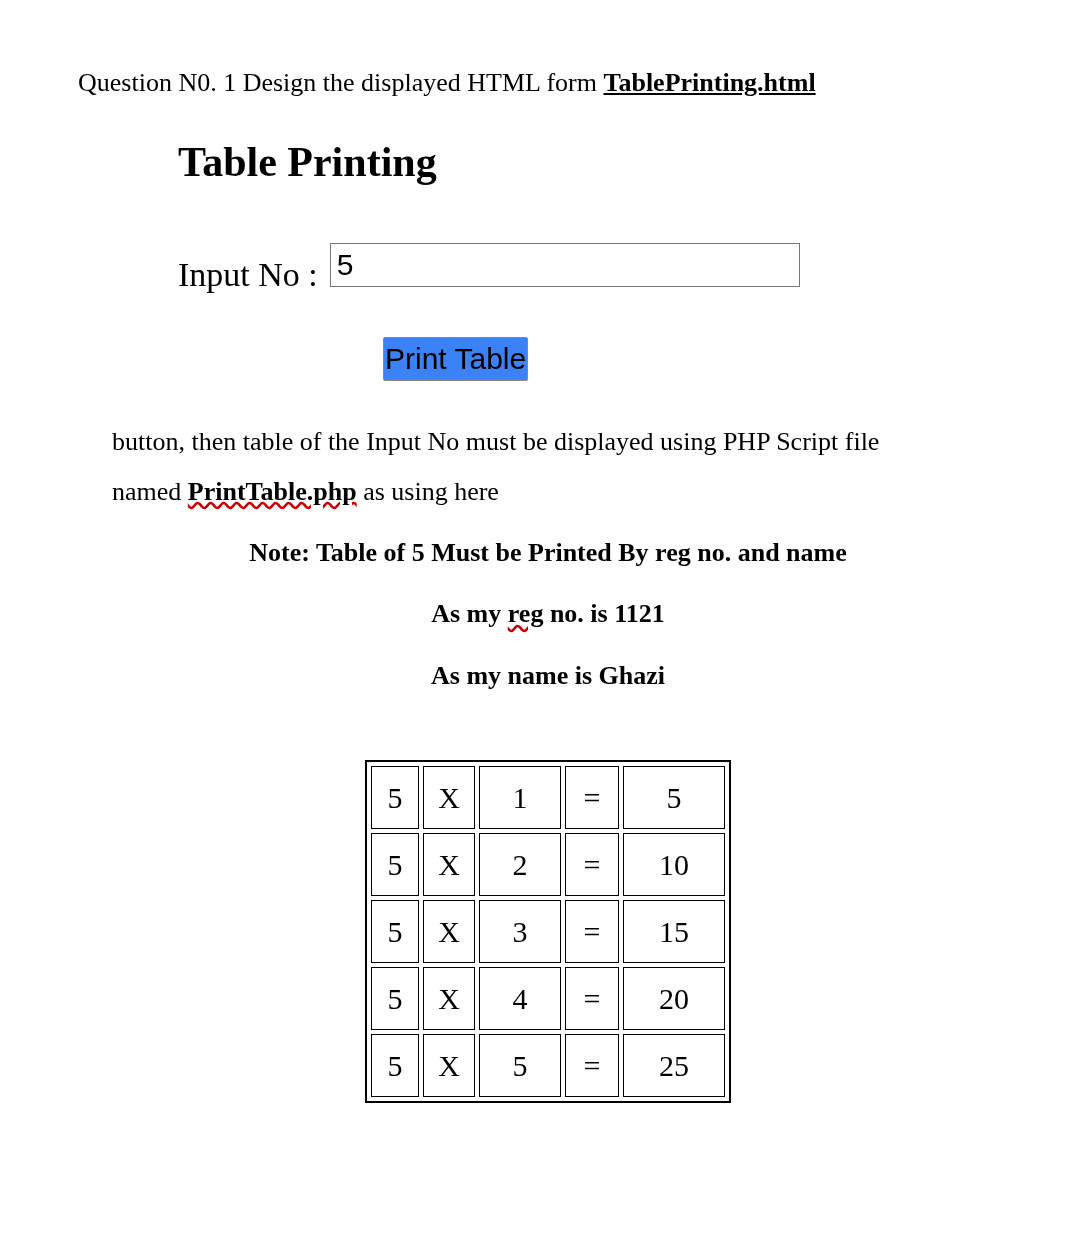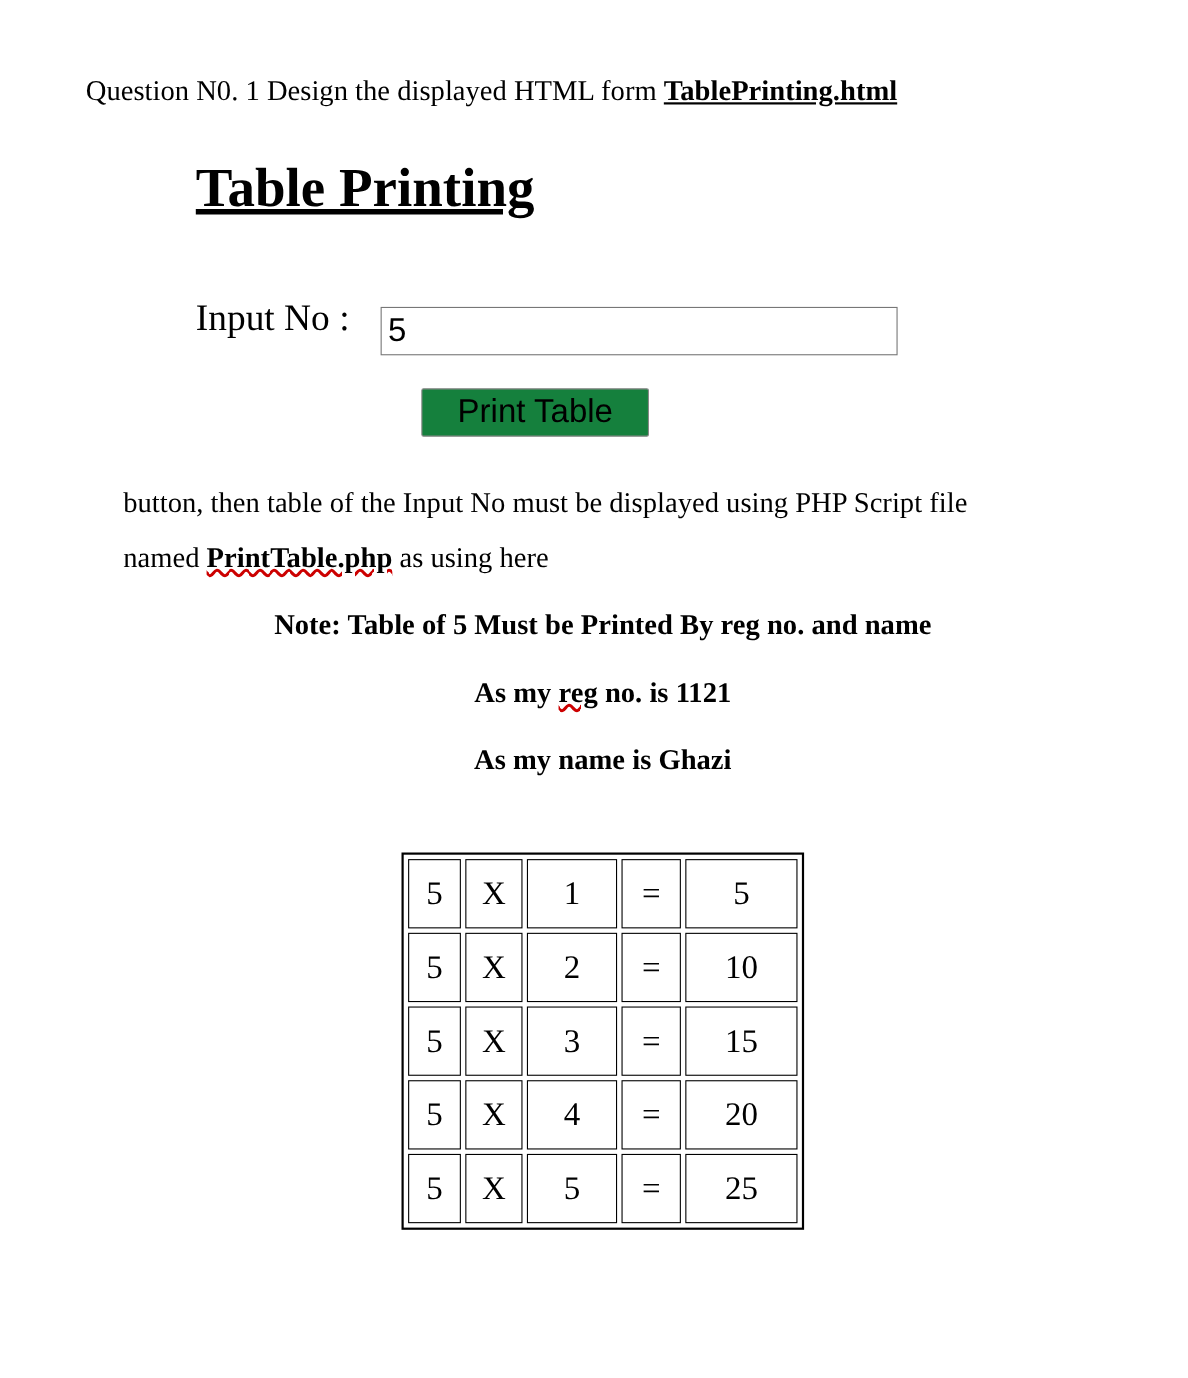--- a/index.html
+++ b/index.html
@@ -11,47 +11,46 @@
       line-height: 1.9;
       color: #000;
     }
     .question-line {
       margin-bottom: 8px;
     }
     .question-line .bold { font-weight: normal; }
     .question-line .file { font-weight: bold; text-decoration: underline; }
     .indent-block { margin-left: 100px; }
     .heading {
-      font-size: 50px;
+      font-size: 42px;
       font-weight: bold;
       margin: 16px 0 40px 0;
-      text-decoration: underline;
     }
     .input-row {
       display: flex;
-      align-items: flex-end;
-      gap: 28px;
+      align-items: flex-start;
+      gap: 12px;
       font-size: 34px;
     }
     .input-row input[type="text"] {
       font-size: 30px;
       font-family: Arial, sans-serif;
       padding: 2px 6px;
       width: 470px;
       height: 44px;
       box-sizing: border-box;
       border: 1px solid #777;
       background: #fff;
     }
     .button-row { margin: 28px 0 32px 205px; }
     .button-row button {
       font-size: 30px;
       font-family: Arial, sans-serif;
-      padding: 4px 32px;
-      background: #15803d;
+      padding: 4px 1px;
+      background: #3b82f6;
       border: 1px solid #888;
       border-radius: 2px;
     }
     .desc {
       margin: 16px 0 6px 34px;
       max-width: 900px;
     }
     .desc .phpfile { font-weight: bold; text-decoration: underline; text-decoration-style: wavy; text-decoration-color: #c00; }
     .centered {
       text-align: center;

